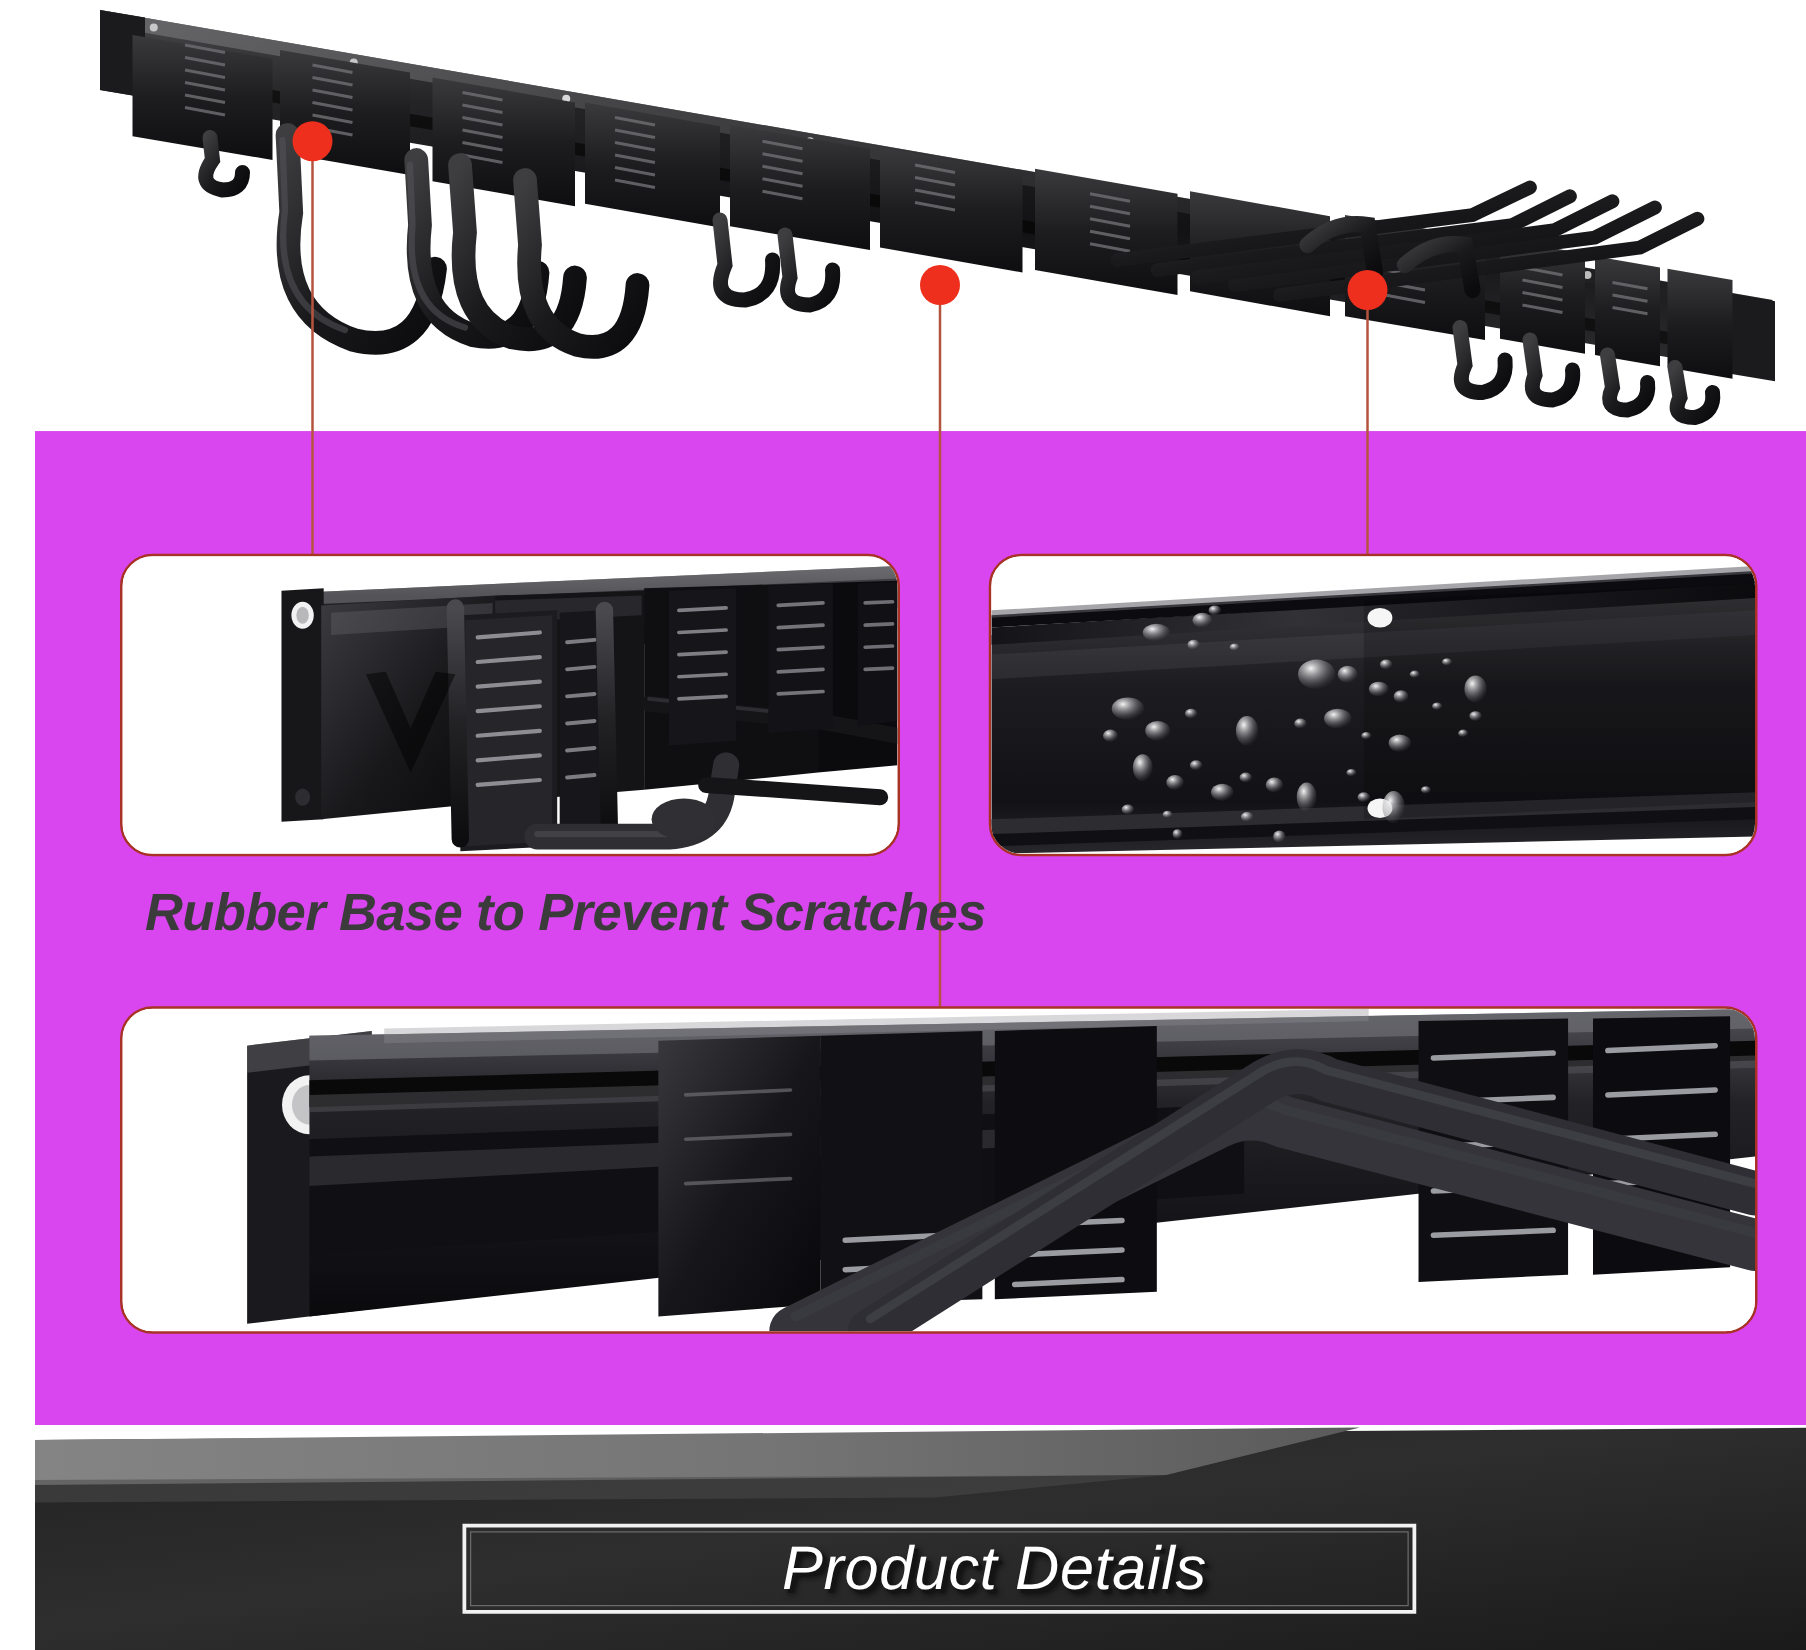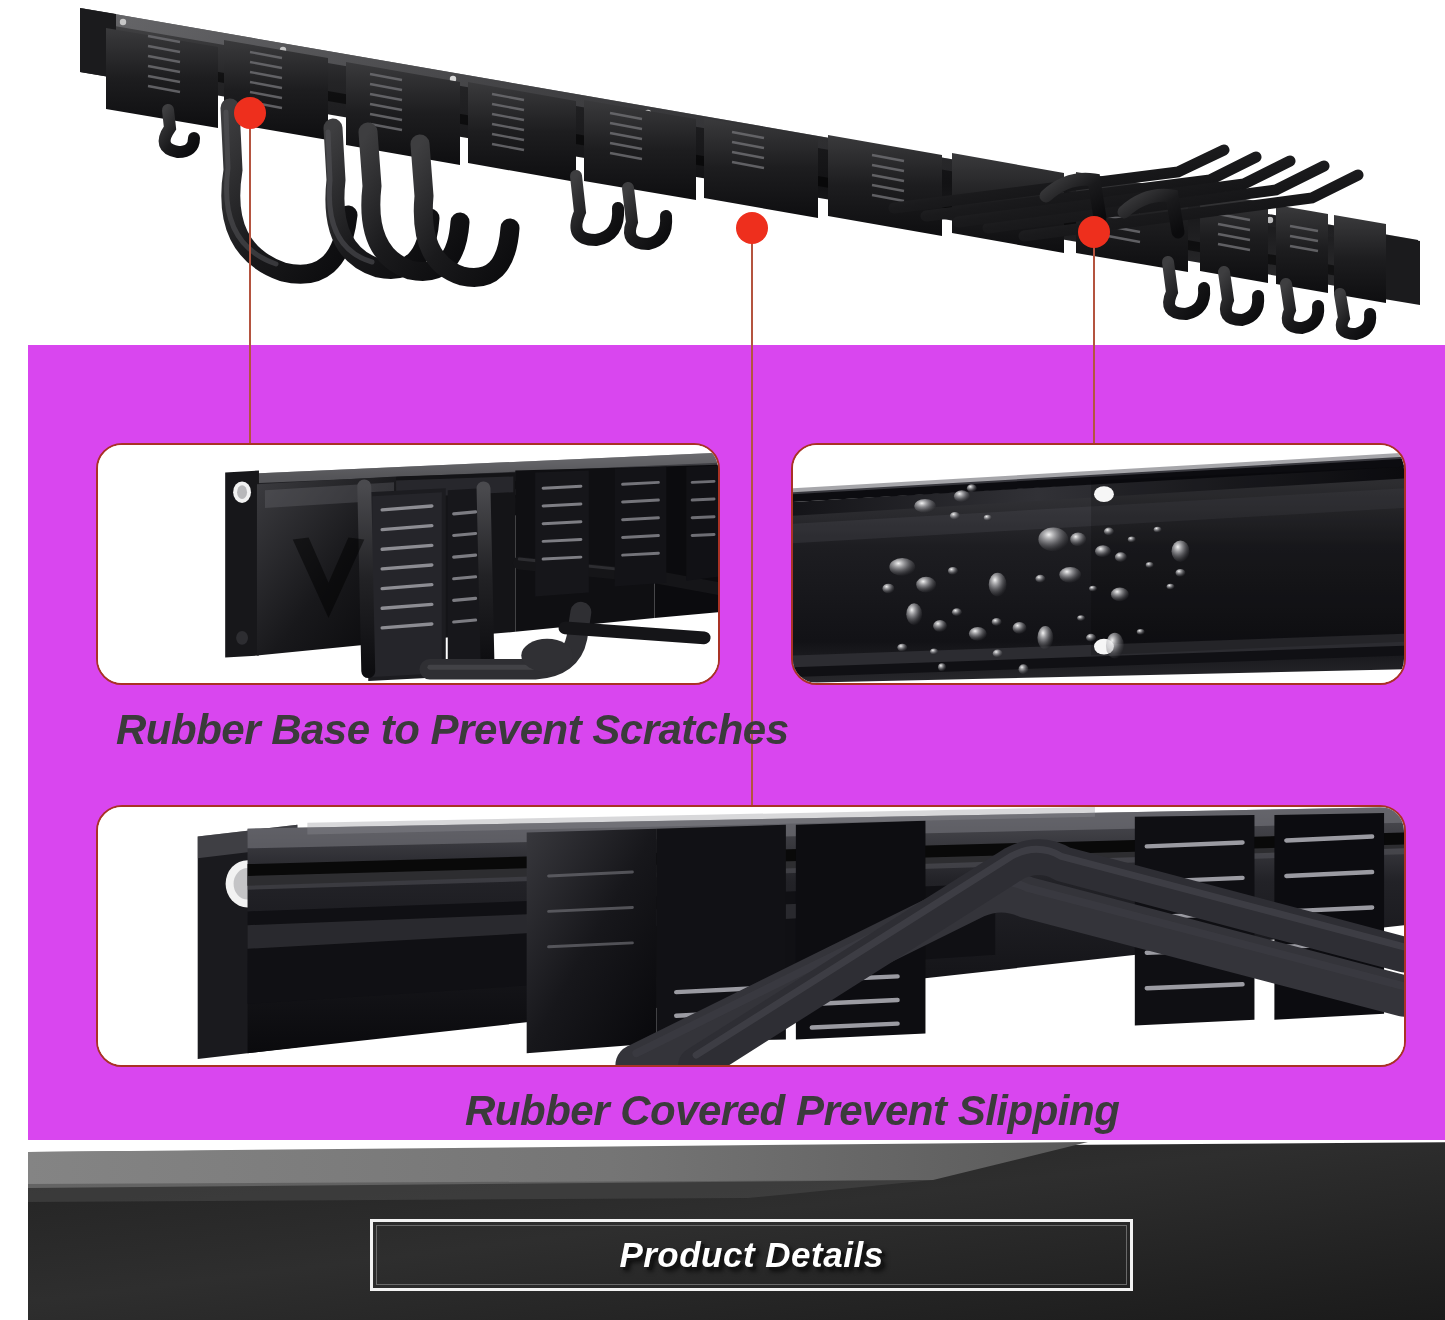--- a/index.html
+++ b/index.html
@@ -104,28 +104,29 @@
   #banner-title {
     position: absolute;
     left: 342px;
     top: 1219px;
     width: 763px;
     height: 72px;
     display: flex;
     align-items: center;
     justify-content: center;
     font-family: "Liberation Sans", sans-serif;
-    font-weight: bold;
+    font-weight: normal;
     font-style: italic;
-    font-size: 35px;
+    font-size: 49px;
     letter-spacing: 0.5px;
     color: #ffffff;
     text-shadow: 3px 3px 0 #141414, 4px 4px 5px rgba(0,0,0,0.85);
     z-index: 9;
     white-space: nowrap;
+    padding-left: 44px;
   }
 </style>
 </head>
 <body>
 
 <div id="page">
 
   <div id="hero">
     <svg width="1445" height="345" viewBox="0 0 1445 345" xmlns="http://www.w3.org/2000/svg">
       <defs>
@@ -573,21 +574,20 @@
         </g>
         <g>
           <path d="M600,262 L918,58 Q944,44 968,58 L1310,150" fill="none" stroke="#2e2e34" stroke-width="36" stroke-linejoin="round" stroke-linecap="round"></path>
           <path d="M600,252 L916,50 Q942,36 966,50 L1310,142" fill="none" stroke="#4b4b52" stroke-width="7" stroke-linecap="round" opacity="0.55"></path>
         </g>
 
         <polygon points="210,16 1000,0 1000,10 210,28" fill="#8e8e95" opacity="0.35"></polygon>
       </svg>
     </div>
   </div>
-  <div class="caption" id="caption-3">Rubber Covered Prevent Slipping</div>
 
   <div id="banner">
     <svg width="1445" height="180" viewBox="0 0 1445 180" xmlns="http://www.w3.org/2000/svg">
       <defs>
         <linearGradient id="bannerG" x1="0" y1="0" x2="1" y2="1">
           <stop offset="0" stop-color="#222222"></stop>
           <stop offset="0.45" stop-color="#2e2e2e"></stop>
           <stop offset="1" stop-color="#1a1a1a"></stop>
         </linearGradient>
         <linearGradient id="wedgeG" x1="0" y1="0" x2="1" y2="0">

